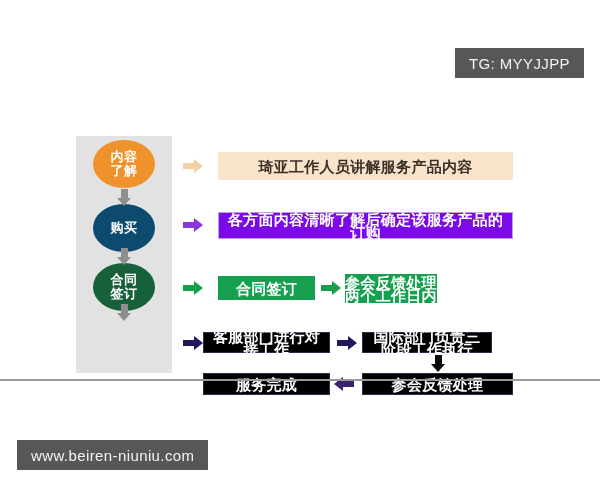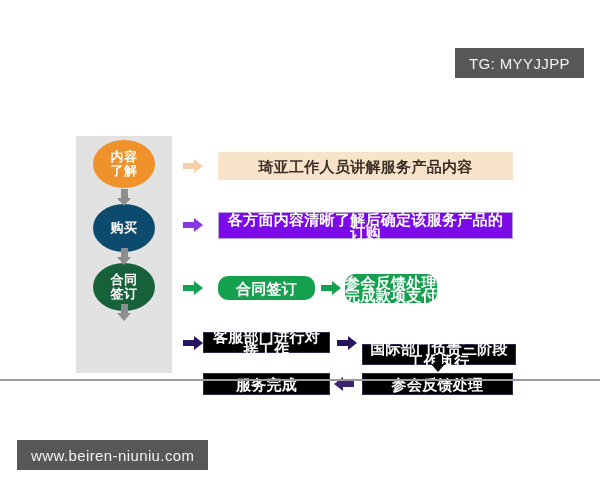--- a/index.html
+++ b/index.html
@@ -162,21 +162,20 @@
   .box.peach {
     background: #fae3cb;
     color: #3a2f26;
   }
   .box.purple {
     background: #7b09e8;
     border: 1px solid #b9a0d6;
   }
   .box.green {
     background: #14a04e;
-    border-radius: 10px;
   }
   .box.black {
     background: #000000;
     border: 1px solid #2b2b4d;
   }
   .box .lines { padding: 0 6px; }
 </style>
 </head>
 <body>
 
@@ -231,35 +230,35 @@
   </div>
   <div class="box green" style="left:218px; top:244px; width:97px; height:24px;">
     <span class="lines">合同签订</span>
   </div>
   <div class="h-arrow right" style="left:321px; top:249px;">
     <div class="shaft" style="background:#14a04e;"></div>
     <div class="head" style="border-left-color:#14a04e;"></div>
   </div>
   <div class="box green" style="left:345px; top:242px; width:92px; height:29px; flex-direction:column;">
     <span>参会反馈处理</span>
-    <span>完成款项支付</span>
+    <span>两个工作日内</span>
   </div>
 
   <div class="h-arrow right" style="left:183px; top:304px;">
     <div class="shaft" style="background:#25155e;"></div>
     <div class="head" style="border-left-color:#25155e;"></div>
   </div>
   <div class="box black" style="left:203px; top:300px; width:127px; height:21px;">
     <span class="lines">客服部门进行对接工作</span>
   </div>
   <div class="h-arrow right" style="left:337px; top:304px;">
     <div class="shaft" style="background:#25155e;"></div>
     <div class="head" style="border-left-color:#25155e;"></div>
   </div>
-  <div class="box black" style="left:362px; top:312px; width:154px; height:21px;">
+  <div class="box black" style="left:362px; top:300px; width:130px; height:21px;">
     <span class="lines">国际部门负责三阶段工作执行</span>
   </div>
 
   <div class="v-arrow" style="left:431px; top:323px;">
     <div class="shaft" style="background:#0b0b0b;"></div>
     <div class="head" style="border-top-color:#0b0b0b;"></div>
   </div>
 
   <div class="box black" style="left:362px; top:341px; width:151px; height:22px;">
     <span class="lines">参会反馈处理</span>

